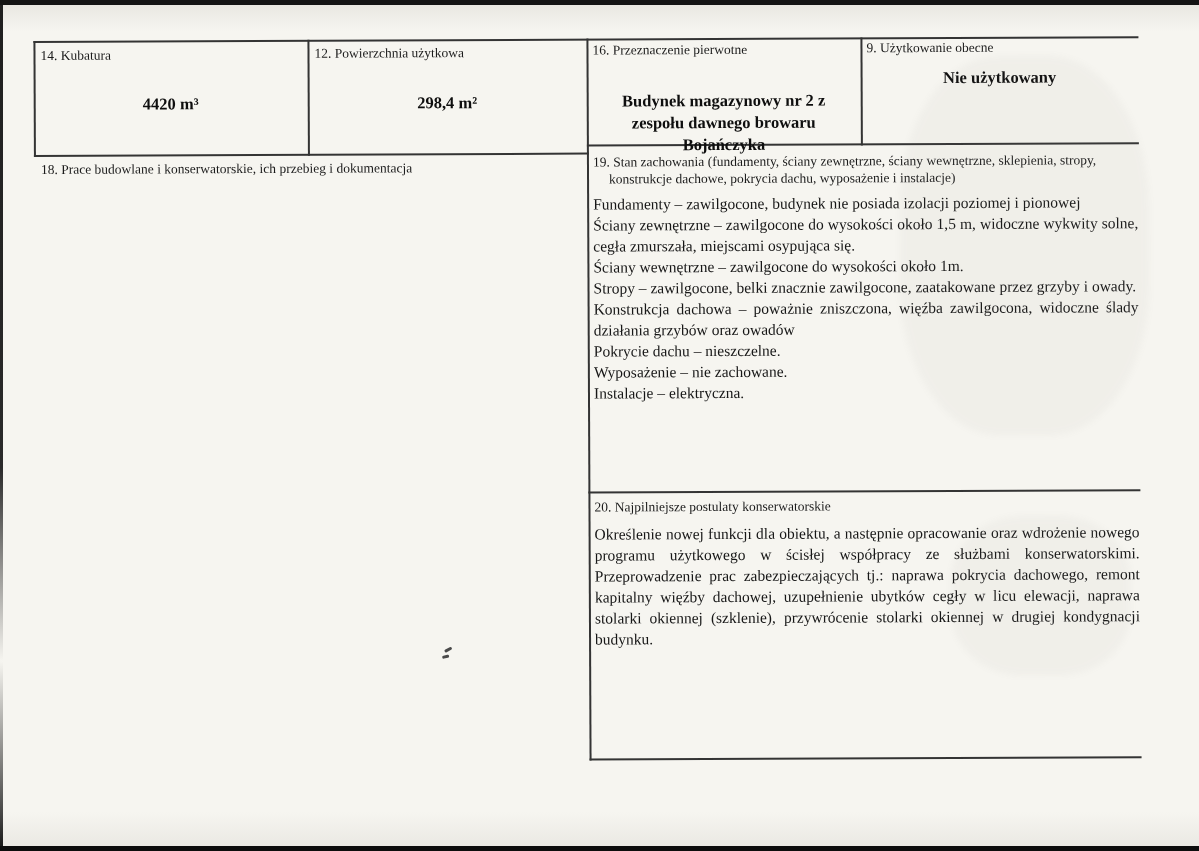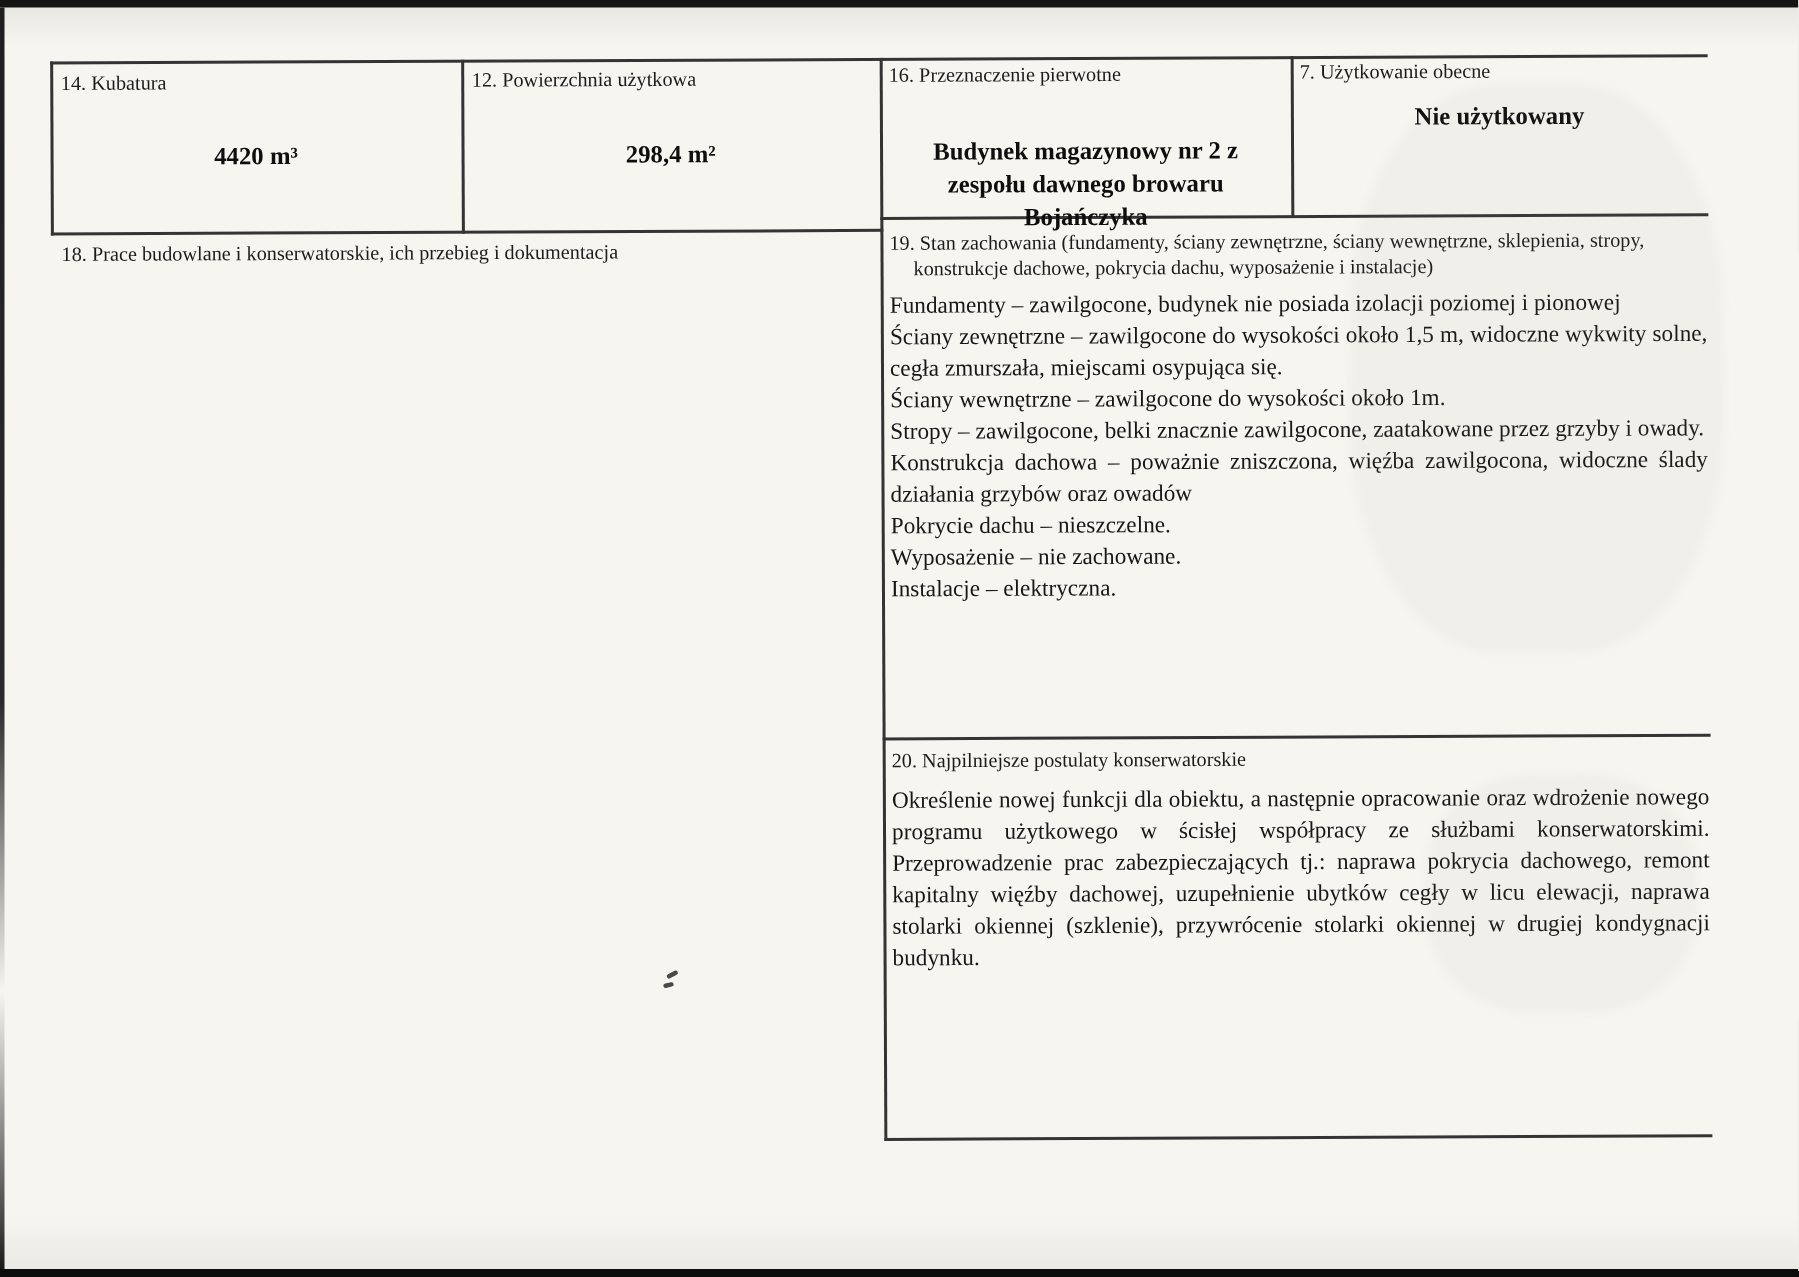--- a/index.html
+++ b/index.html
@@ -53,21 +53,21 @@
     <div class="hline" style="left:588px;top:494px;width:552px;"></div>
     <div class="hline" style="left:588px;top:761px;width:552px;"></div>
     <div class="vline" style="left:35px;top:41px;height:116px;"></div>
     <div class="vline" style="left:309px;top:41px;height:116px;"></div>
     <div class="vline" style="left:588px;top:41px;height:722px;"></div>
     <div class="vline" style="left:862px;top:41px;height:108px;"></div>
 
     <div class="lbl" style="left:42px;top:47px;">14. Kubatura</div>
     <div class="lbl" style="left:316px;top:46px;">12. Powierzchnia użytkowa</div>
     <div class="lbl" style="left:594px;top:44px;">16. Przeznaczenie pierwotne</div>
-    <div class="lbl" style="left:868px;top:43px;">7. Użytkowanie obecne</div>
+    <div class="lbl" style="left:868px;top:43px;">9. Użytkowanie obecne</div>
 
     <div class="val" style="left:35px;top:94px;width:274px;">4420 m³</div>
     <div class="val" style="left:309px;top:94px;width:279px;">298,4 m²</div>
     <div class="val" style="left:592px;top:93px;width:266px;">Budynek magazynowy nr 2 z
 zespołu dawnego browaru
 Bojańczyka</div>
     <div class="val" style="left:862px;top:71px;width:278px;">Nie użytkowany</div>
 
     <div class="lbl" style="left:42px;top:161px;">18. Prace budowlane i konserwatorskie, ich przebieg i dokumentacja</div>
 

